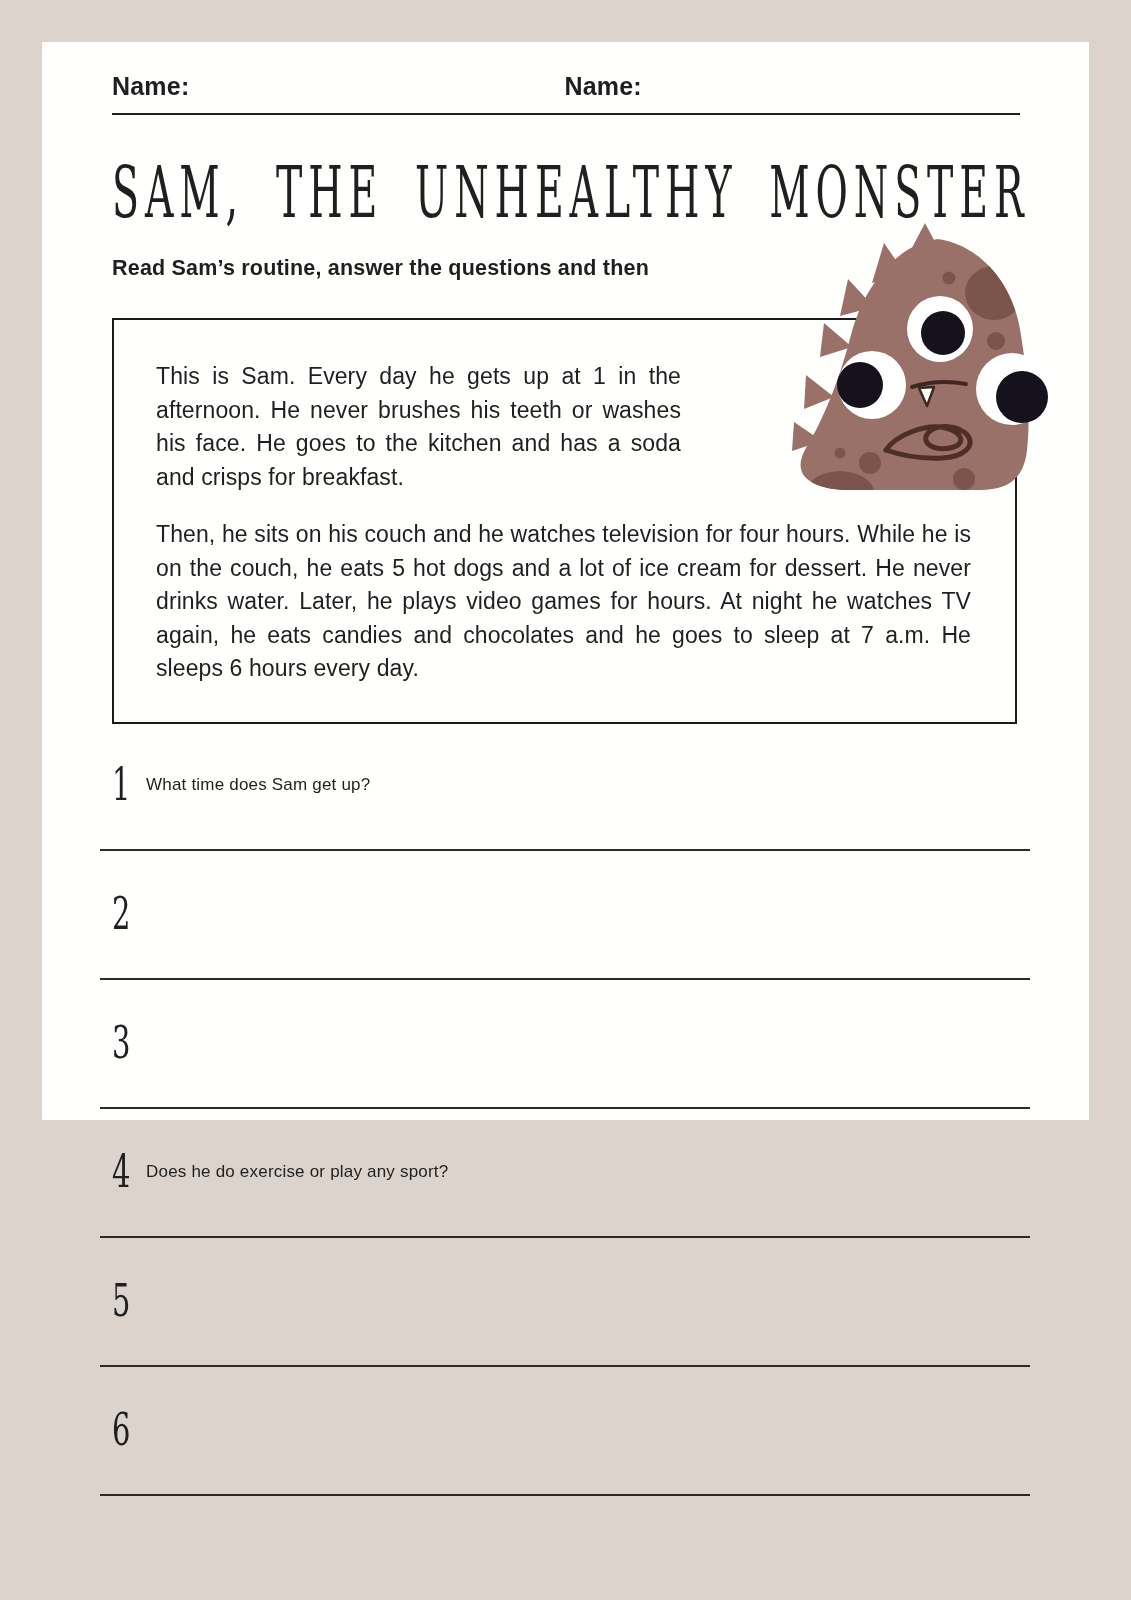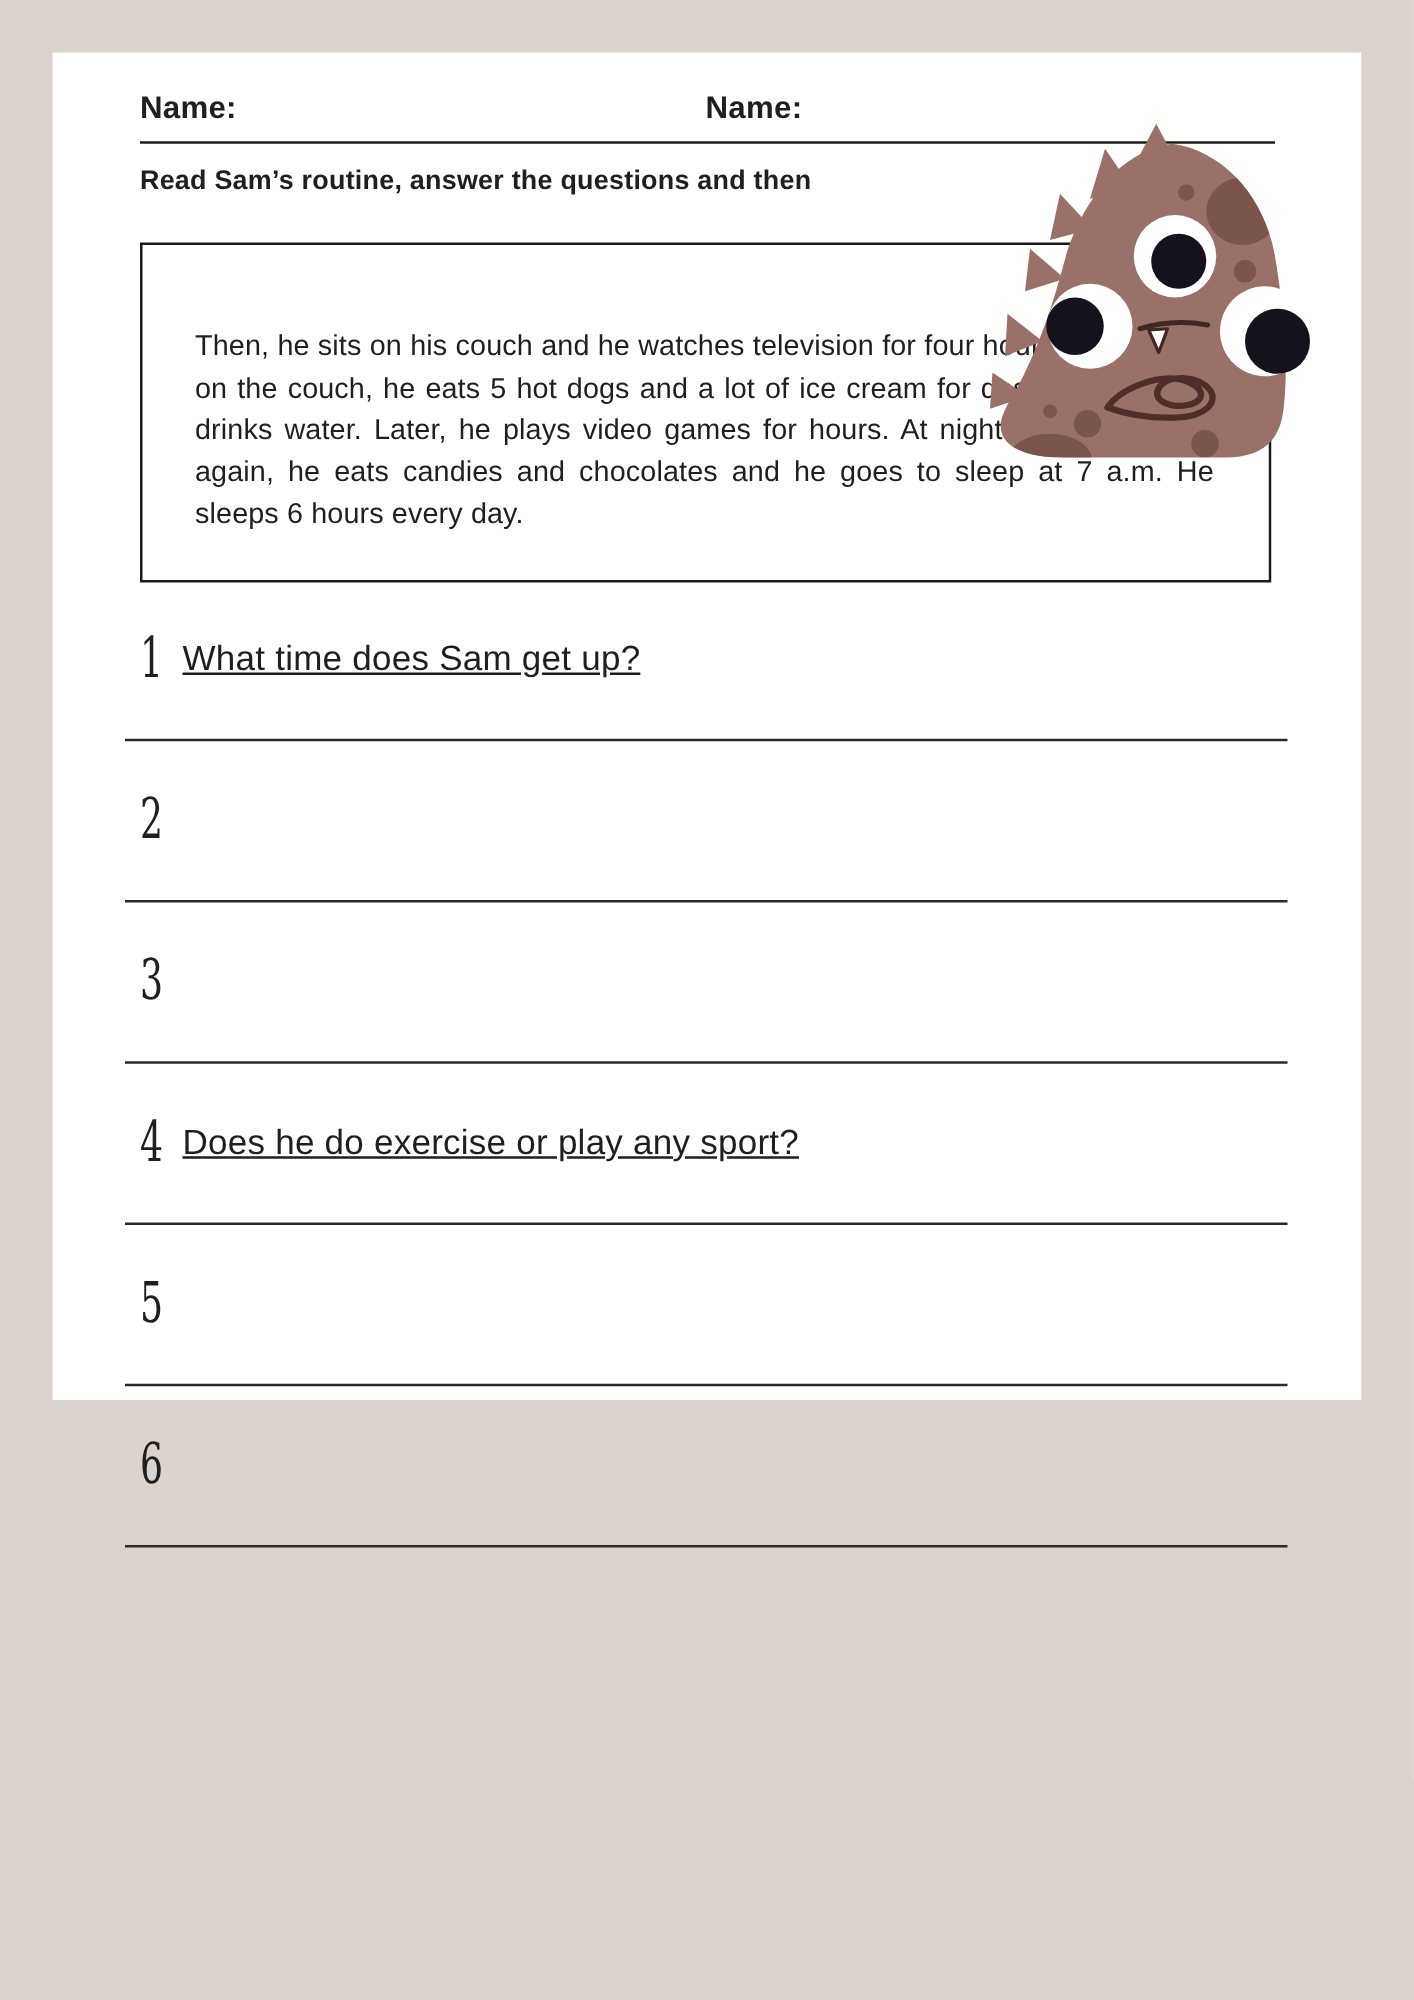--- a/index.html
+++ b/index.html
@@ -96,49 +96,52 @@
   .q-number {
     font-family: "DejaVu Serif", serif;
     font-size: 29px;
     width: 22px;
     flex: 0 0 22px;
     transform: scaleY(1.55);
     transform-origin: 50% 55%;
     text-align: left;
   }
   .q-text {
-    font-size: 28px;
+    font-size: 17px;
     margin-left: 12px;
     letter-spacing: 0.2px;
-    text-decoration: underline;
   }
   .answer-line {
     border-bottom: 2px solid #2a2a2a;
     height: 49px;
     margin-left: -12px;
     width: 930px;
   }
 </style>
 </head>
 <body>
 
 <div class="paper">
 
   <div class="header-row">
     <span class="name-label">Name:</span>
     <span class="date-label">Name:</span>
   </div>
 
+  <div class="title-wrap">
+    <h1 class="page-title">SAM, THE UNHEALTHY MONSTER</h1>
+  </div>
 
   <div class="instructions">
     <div>Read Sam’s routine, answer the questions and then</div>
   </div>
 
   <div class="passage-wrap">
     <div class="passage-box">
+      <p class="passage-p1">This is Sam. Every day he gets up at 1 in the afternoon. He never brushes his teeth or washes his face. He goes to the kitchen and has a soda and crisps for breakfast.</p>
       <p class="passage-p2">Then, he sits on his couch and he watches television for four hours. While he is on the couch, he eats 5 hot dogs and a lot of ice cream for dessert. He never drinks water. Later, he plays video games for hours. At night he watches TV again, he eats candies and chocolates and he goes to sleep at 7 a.m. He sleeps 6 hours every day.</p>
     </div>
 
     <svg class="monster" viewBox="0 0 260 290" aria-hidden="true">
 
       <g fill="#9a7169">
         <polygon points="137,6 156,42 116,46"></polygon>
         <polygon points="96,26 118,58 84,66"></polygon>
         <polygon points="60,62 86,90 52,99"></polygon>
         <polygon points="36,106 64,130 32,140"></polygon>

